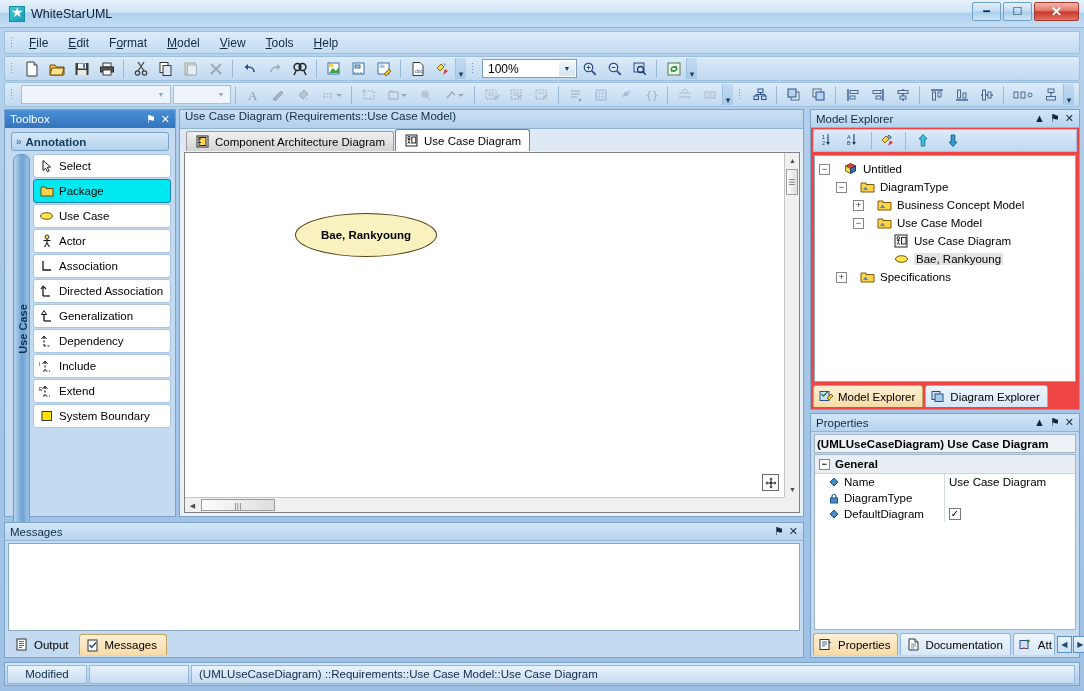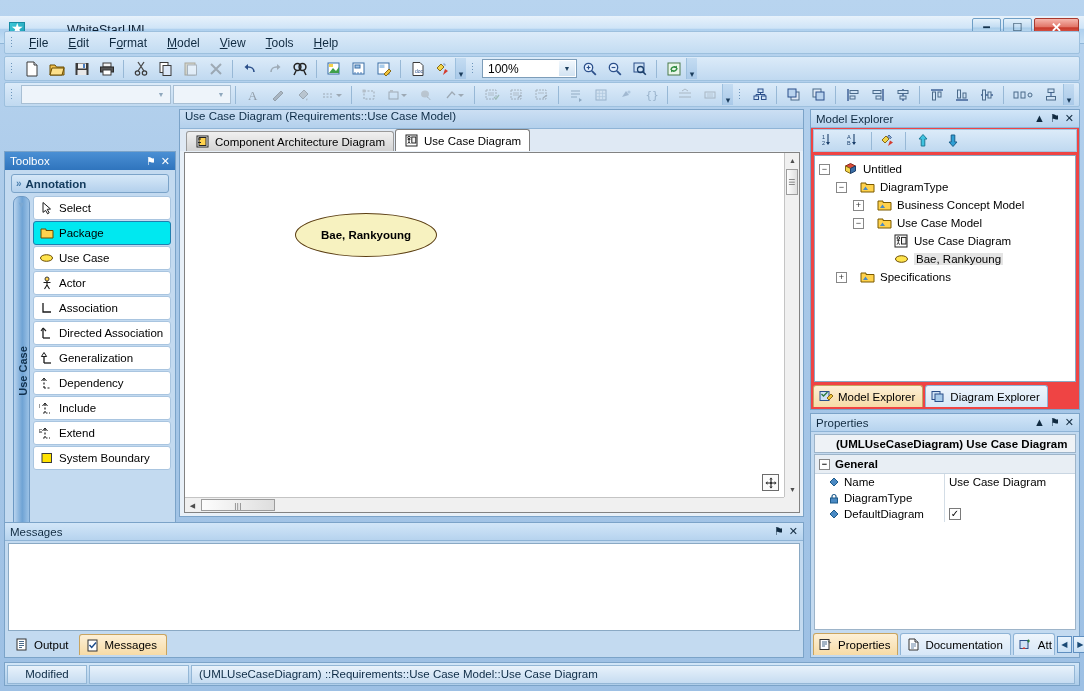--- a/index.html
+++ b/index.html
@@ -10,24 +10,24 @@
     overflow: hidden;
     font-family: "Liberation Sans", sans-serif;
     font-size: 12px;
   }
   body {
     background: linear-gradient(to bottom, #b8d4ef 0%, #a8c8e8 40%, #9dc0e4 100%);
   }
 
   
   #titlebar {
-    position: absolute; left: 0; top: 16px; width: 1084px; height: 28px;
+    position: absolute; left: 0; top: 0; width: 1084px; height: 28px;
     background: linear-gradient(to bottom, #e8f2fb 0%, #cfe4f7 45%, #afd0ee 50%, #c5dff5 100%);
     border-bottom: 1px solid #8fb6d8;
-    display: flex; align-items: center; gap: 36px;
+    display: flex; align-items: center;
   }
   #app-icon {
     width: 16px; height: 16px; margin-left: 9px; margin-right: 6px;
     background: linear-gradient(to bottom right, #3ec8d8, #1a9cb5);
     border: 1px solid #178ba3;
     position: relative;
   }
   #app-icon::after {
     content: "\2605"; position: absolute; left: 1px; top: -3px;
     font-size: 14px; color: #ffffff; line-height: 16px;
@@ -108,21 +108,21 @@
   }
   .combo-blank {
     height: 19px; background: #eef4fa; border: 1px solid #a8bfd4;
     position: relative; margin-left: 2px;
   }
   .combo-blank .combo-arrow { background: transparent; color: #90a8bd; }
 
   
   #toolbox {
     position: absolute; left: 4px; top: 109px; width: 172px; height: 408px;
-    background: #c3daf0; border: 1px solid #7ba3c8; margin-top: 42px;
+    background: #c3daf0; border: 1px solid #7ba3c8;
   }
   .panel-caption {
     height: 18px; display: flex; align-items: center;
     background: linear-gradient(to bottom, #4a8fd4, #2f74bd);
     color: #ffffff; font-size: 11.5px; padding-left: 5px; font-weight: normal;
   }
   .panel-caption.light {
     background: linear-gradient(to bottom, #d2e6f8, #b6d3ee);
     color: #102a40; border-bottom: 1px solid #8fb4d6;
   }
@@ -312,21 +312,21 @@
     display: flex; align-items: center; justify-content: center; }
 
   
   #props {
     position: absolute; left: 810px; top: 413px; width: 270px; height: 245px;
     background: #c3daf0; border: 1px solid #7ba3c8;
   }
   #prop-head {
     position: absolute; left: 3px; top: 20px; right: 3px; height: 19px;
     background: #eef2f6; border: 1px solid #9db4c9;
-    display: flex; align-items: center; padding-left: 21px;
+    display: flex; align-items: center; padding-left: 2px;
     font-size: 11.5px; font-weight: bold; color: #000;
   }
   #prop-grid {
     position: absolute; left: 3px; top: 40px; right: 3px; bottom: 27px;
     background: #ffffff; border: 1px solid #9db4c9; overflow: hidden;
   }
   .pgroup {
     height: 19px; display: flex; align-items: center;
     background: #e8eef4; border-bottom: 1px solid #c9d6e2;
     font-weight: bold; font-size: 11.5px; color: #000; padding-left: 4px;

